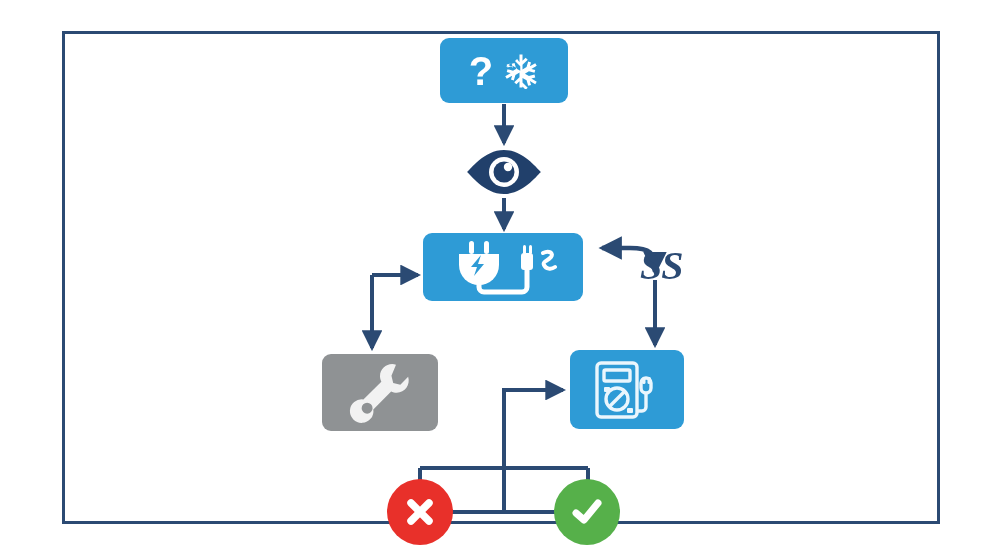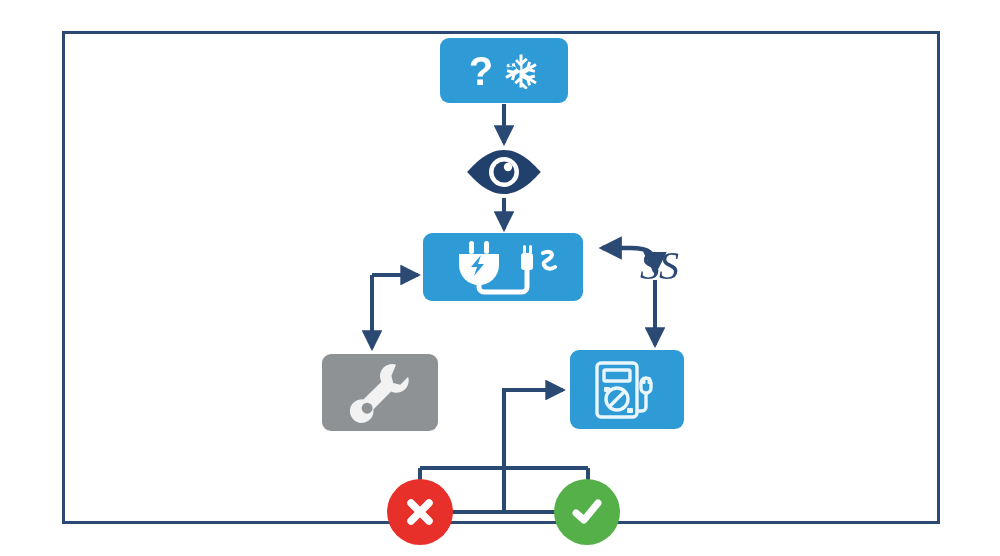--- a/index.html
+++ b/index.html
@@ -68,21 +68,21 @@
   .glyph-text {
     color: #ffffff;
     font-weight: bold;
     line-height: 1;
   }
   #label-ss {
     position: absolute;
     left: 640px; top: 246px;
     color: #2b4a73;
     font-size: 40px;
-    font-weight: normal;
+    font-weight: bold;
     font-style: italic;
     letter-spacing: -1px;
     line-height: 1;
     font-family: "Liberation Serif", serif;
   }
   .outcome {
     position: absolute;
     width: 66px; height: 66px;
     border-radius: 50%;
     display: flex; align-items: center; justify-content: center;

